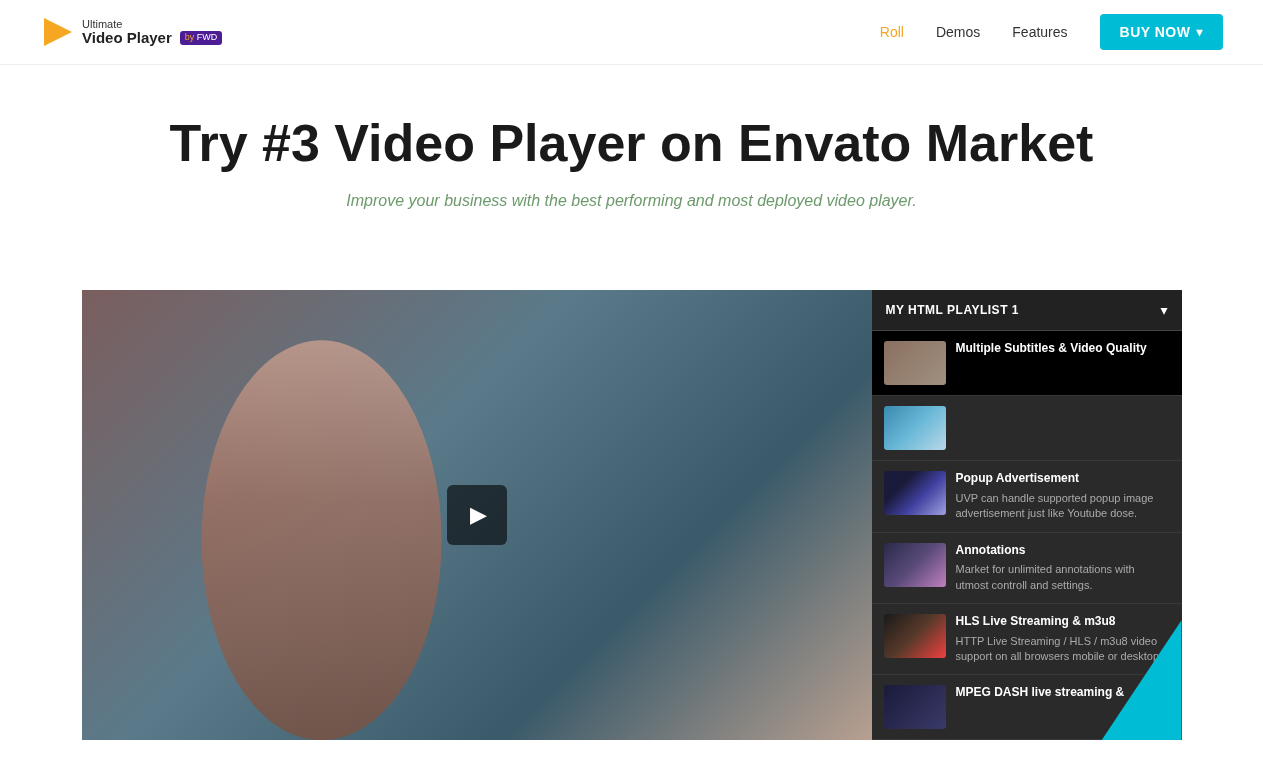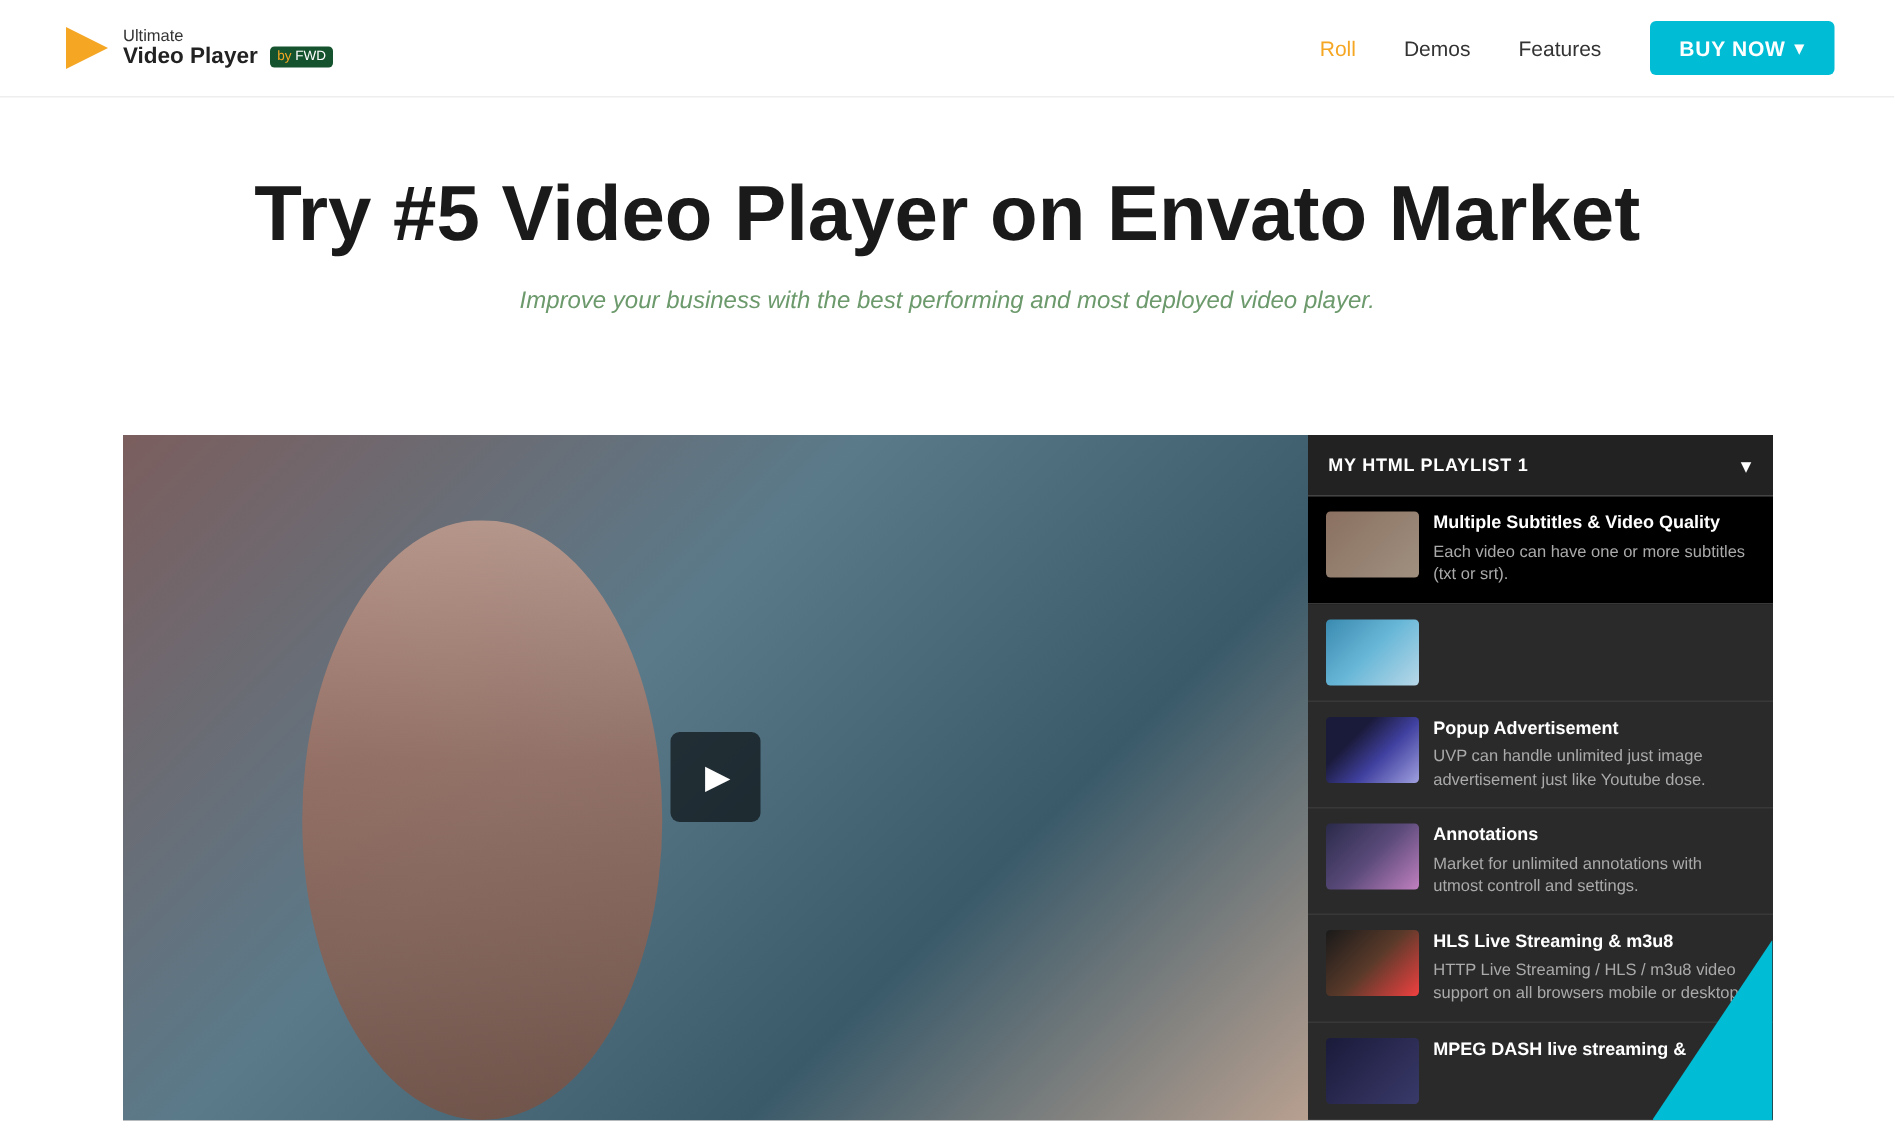--- a/index.html
+++ b/index.html
@@ -31,21 +31,21 @@
     .logo-text-top {
       font-size: 11px;
       color: #333;
     }
     .logo-text-bottom {
       font-size: 15px;
       font-weight: 700;
       color: #222;
     }
     .logo-badge {
-      background: #14532d;
+      background: #4c1d95;
       color: #fff;
       font-size: 9px;
       padding: 2px 5px;
       border-radius: 3px;
       margin-left: 4px;
     }
     .logo-badge span { color: #f5a623; }
     .nav {
       display: flex;
       align-items: center;
@@ -264,21 +264,21 @@
     <a class="nav-link" href="#">Demos</a>
     <a class="nav-link" href="#">Features</a>
     <button class="buy-btn">
       <span>BUY NOW</span>
       <span class="chevron">▾</span>
     </button>
   </nav>
 </header>
 
 <section class="hero">
-  <h1 class="hero-title">Try #5 Video Player on Envato Market</h1>
+  <h1 class="hero-title">Try #3 Video Player on Envato Market</h1>
   <p class="hero-subtitle">Improve your business with the best performing and most deployed video player.</p>
 </section>
 
 <div class="player-wrapper">
   <div class="player-section">
 
     <div class="video-area">
       <div class="video-bg"></div>
       <div class="play-button"></div>
     </div>
@@ -287,33 +287,32 @@
       <div class="playlist-header">
         <span class="playlist-title">MY HTML PLAYLIST 1</span>
         <span class="playlist-arrow">▾</span>
       </div>
       <div class="playlist-items">
 
         <div class="playlist-item">
           <div class="playlist-thumb thumb-1"></div>
           <div class="playlist-info">
             <div class="playlist-item-title">Multiple Subtitles &amp; Video Quality</div>
-            <div class="playlist-item-desc">Each video can have one or more subtitles (txt or srt).</div>
           </div>
         </div>
 
         <div class="playlist-item">
           <div class="playlist-thumb thumb-2"></div>
         </div>
 
         <div class="playlist-item">
           <div class="playlist-thumb thumb-3"></div>
           <div class="playlist-info">
             <div class="playlist-item-title">Popup Advertisement</div>
-            <div class="playlist-item-desc">UVP can handle unlimited just image advertisement just like Youtube dose.</div>
+            <div class="playlist-item-desc">UVP can handle supported popup image advertisement just like Youtube dose.</div>
           </div>
         </div>
 
         <div class="playlist-item">
           <div class="playlist-thumb thumb-4"></div>
           <div class="playlist-info">
             <div class="playlist-item-title">Annotations</div>
             <div class="playlist-item-desc">Market for unlimited annotations with utmost controll and settings.</div>
           </div>
         </div>

